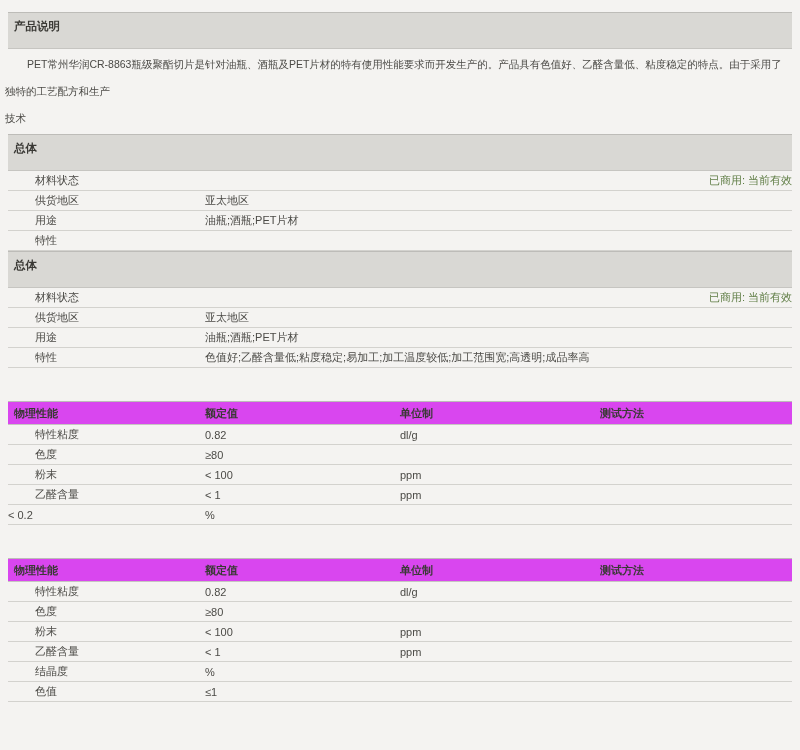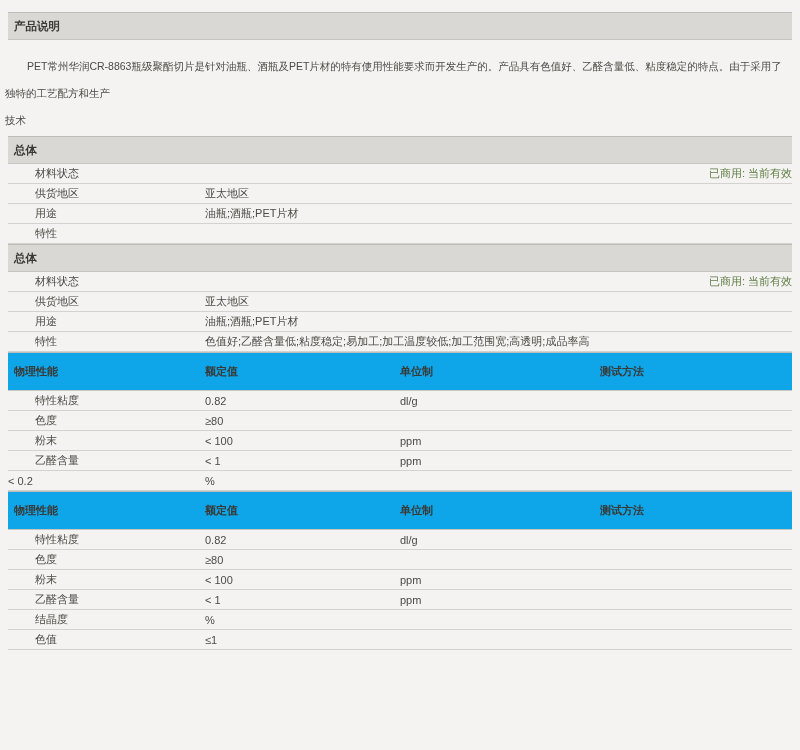--- a/index.html
+++ b/index.html
@@ -11,30 +11,30 @@
     font-family: "Liberation Sans", "DejaVu Sans", sans-serif;
     color: #4b4a46;
   }
   .page {
     padding: 12px 8px 0 8px;
   }
   .section-bar {
     background: #d9d8d4;
     border-top: 1px solid #bdbcb8;
     border-bottom: 1px solid #c6c5c1;
-    height: 28px;
+    height: 37px;
     line-height: 26px;
     padding-left: 6px;
     font-size: 11.5px;
     font-weight: bold;
     color: #3a3935;
     box-sizing: border-box;
   }
   .desc {
-    margin: 11px 0 0 -3px;
+    margin: 0 0 0 -3px;
     padding: 2px 0 2px 0;
     font-size: 10.5px;
     line-height: 27px;
     white-space: pre-line;
     text-indent: 22px;
     color: #4b4a46;
   }
   .kv-row, .phys-row {
     display: grid;
     grid-template-columns: 197px 195px 200px 1fr;
@@ -44,29 +44,30 @@
     box-sizing: border-box;
     font-size: 11px;
   }
   .kv-row .value-cell { grid-column: 2 / 5; }
   .cell { white-space: nowrap; overflow: hidden; }
   .cell.label { padding-left: 27px; }
   .status-green { color: #5f7d45; text-align: right; }
   .phys-header {
     display: grid;
     grid-template-columns: 197px 195px 200px 1fr;
-    height: 39px;
+    height: 24px;
     align-items: center;
-    background: #0ea5e9;
+    background: #d946ef;
     border-top: 1px solid #bdbcb8;
     border-bottom: 1px solid #c6c5c1;
     box-sizing: border-box;
     font-size: 11px;
     font-weight: bold;
     color: #3a3935;
+    margin-top: 33px;
   }
   .phys-header .h1 { padding-left: 6px; }
 </style>
 </head>
 <body>
 
 <div class="page">
 
   <div class="section-bar">
     <span>产品说明</span>

